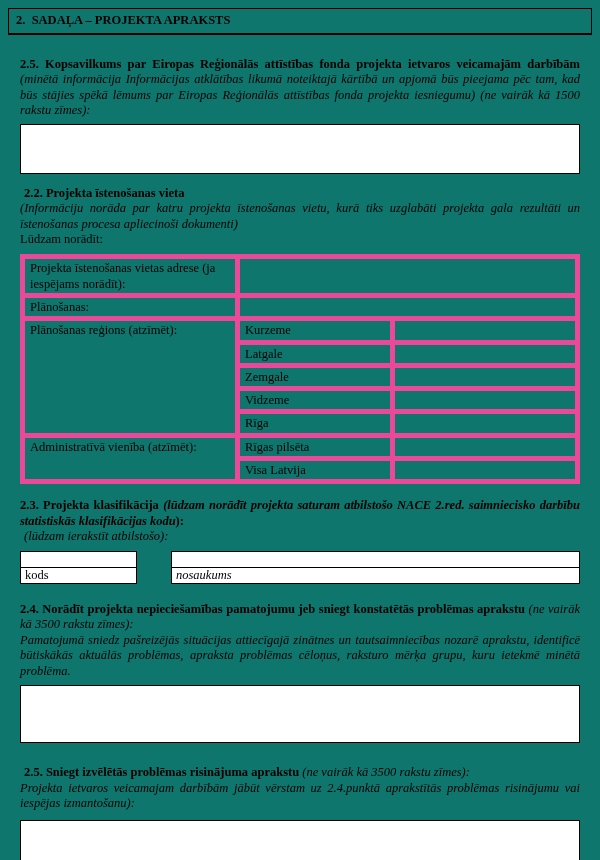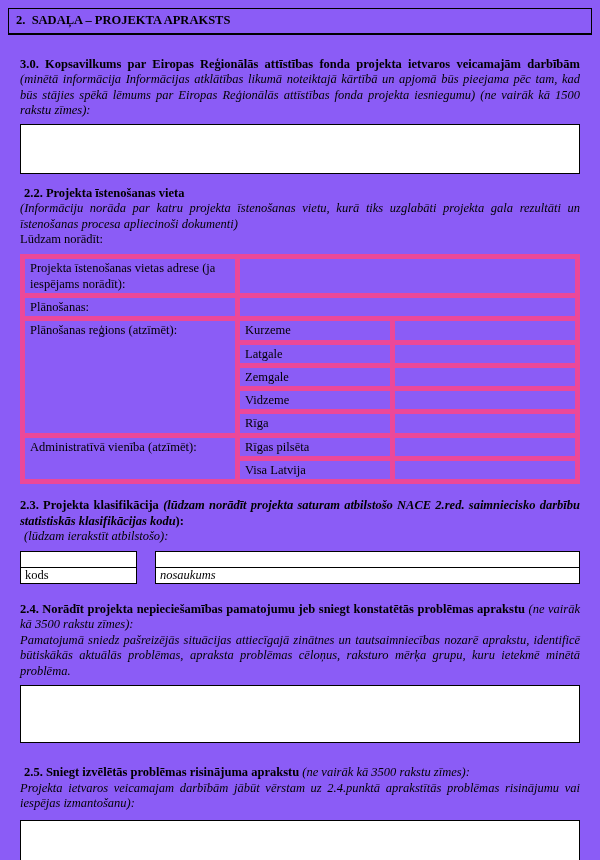--- a/index.html
+++ b/index.html
@@ -1,52 +1,52 @@
 <!DOCTYPE html>
 <html><head>
 <meta charset="utf-8">
 <style>
   * { margin:0; padding:0; box-sizing:border-box; }
   html,body { background:#888; }
   body { font-family:"Liberation Serif", serif; color:#000; }
   .page {
-    width:600px; height:860px; background:#8b5cf6; margin:0 auto;
+    width:600px; height:860px; background:#0f766e; margin:0 auto;
     padding:8px 20px 0 20px; overflow:hidden; position:relative;
     font-size:12.5px; line-height:1.24;
   }
   .title-box {
     border:1px solid #000; border-bottom-width:2px;
     font-weight:bold; font-size:12.5px;
     padding:4px 7px; margin:0 -12px 22px -12px;
     white-space:pre-wrap;
   }
   .para { text-align:justify; }
   .input-box { border:1px solid #000; width:100%; background:#fff; }
   .h50 { height:50px; margin-top:5px; margin-bottom:12px; }
   .h58 { height:58px; margin-top:6px; margin-bottom:22px; }
   .h70 { height:70px; margin-top:8px; }
   .heading { font-weight:bold; padding-left:4px; }
   .note { font-style:italic; text-align:justify; }
   table.loc { width:100%; border-collapse:collapse; margin-top:6px; margin-bottom:14px; }
   table.loc td { border:5px solid #ec4899; padding:1px 5px; vertical-align:top; font-size:12.5px; line-height:1.3; }
-  .nace { display:flex; margin-top:6px; margin-bottom:18px; }
+  .nace { display:flex; margin-top:6px; margin-bottom:18px;gap:16px; }
   .nace-code-col { width:117px; margin-right:18px; }
   .nace-name-col { flex:1;font-style:italic; }
   .nace-box { border:1px solid #000; height:17px; padding:0 4px; line-height:15px; background:#fff; }
   .nace-box + .nace-box { margin-top:-1px; }
   b i, i b { font-weight:bold; font-style:italic; }
 </style>
 </head>
 <body>
 
 <div class="page">
 
   <div class="title-box">2.  SADAĻA – PROJEKTA APRAKSTS</div>
 
-  <p class="para"><b>3.0. Kopsavilkums par Eiropas Reģionālās attīstības fonda projekta ietvaros veicamajām darbībām </b><i>(minētā informācija Informācijas atklātības likumā noteiktajā kārtībā un apjomā būs pieejama pēc tam, kad būs stājies spēkā lēmums par Eiropas Reģionālās attīstības fonda projekta iesniegumu) </i><i>(ne vairāk kā 1500 rakstu zīmes):</i></p>
+  <p class="para"><b>2.5. Kopsavilkums par Eiropas Reģionālās attīstības fonda projekta ietvaros veicamajām darbībām </b><i>(minētā informācija Informācijas atklātības likumā noteiktajā kārtībā un apjomā būs pieejama pēc tam, kad būs stājies spēkā lēmums par Eiropas Reģionālās attīstības fonda projekta iesniegumu) </i><i>(ne vairāk kā 1500 rakstu zīmes):</i></p>
   <div class="input-box h50"></div>
 
   <div class="heading">2.2. Projekta īstenošanas vieta</div>
   <p class="note">(Informāciju norāda par katru projekta īstenošanas vietu, kurā tiks uzglabāti projekta gala rezultāti un īstenošanas procesa apliecinoši dokumenti)</p>
   <div>Lūdzam norādīt:</div>
 
   <table class="loc">
     <colgroup>
         <col style="width:215px">
         <col style="width:155px">

